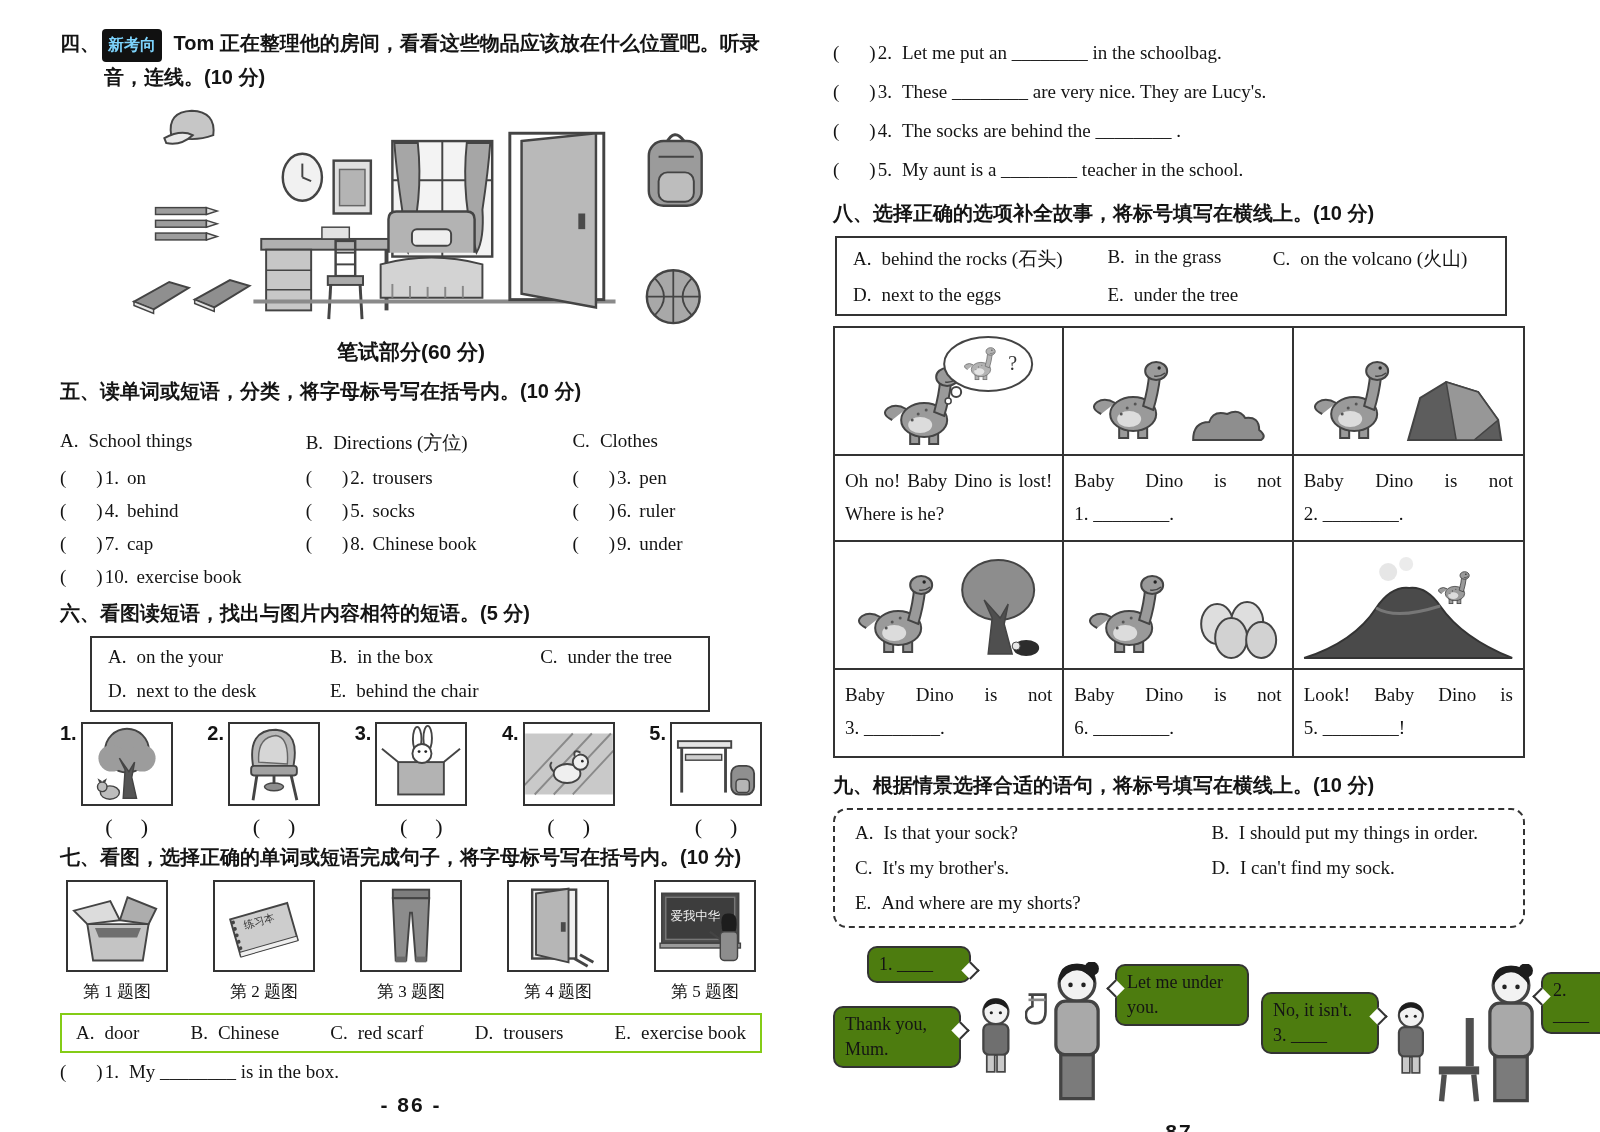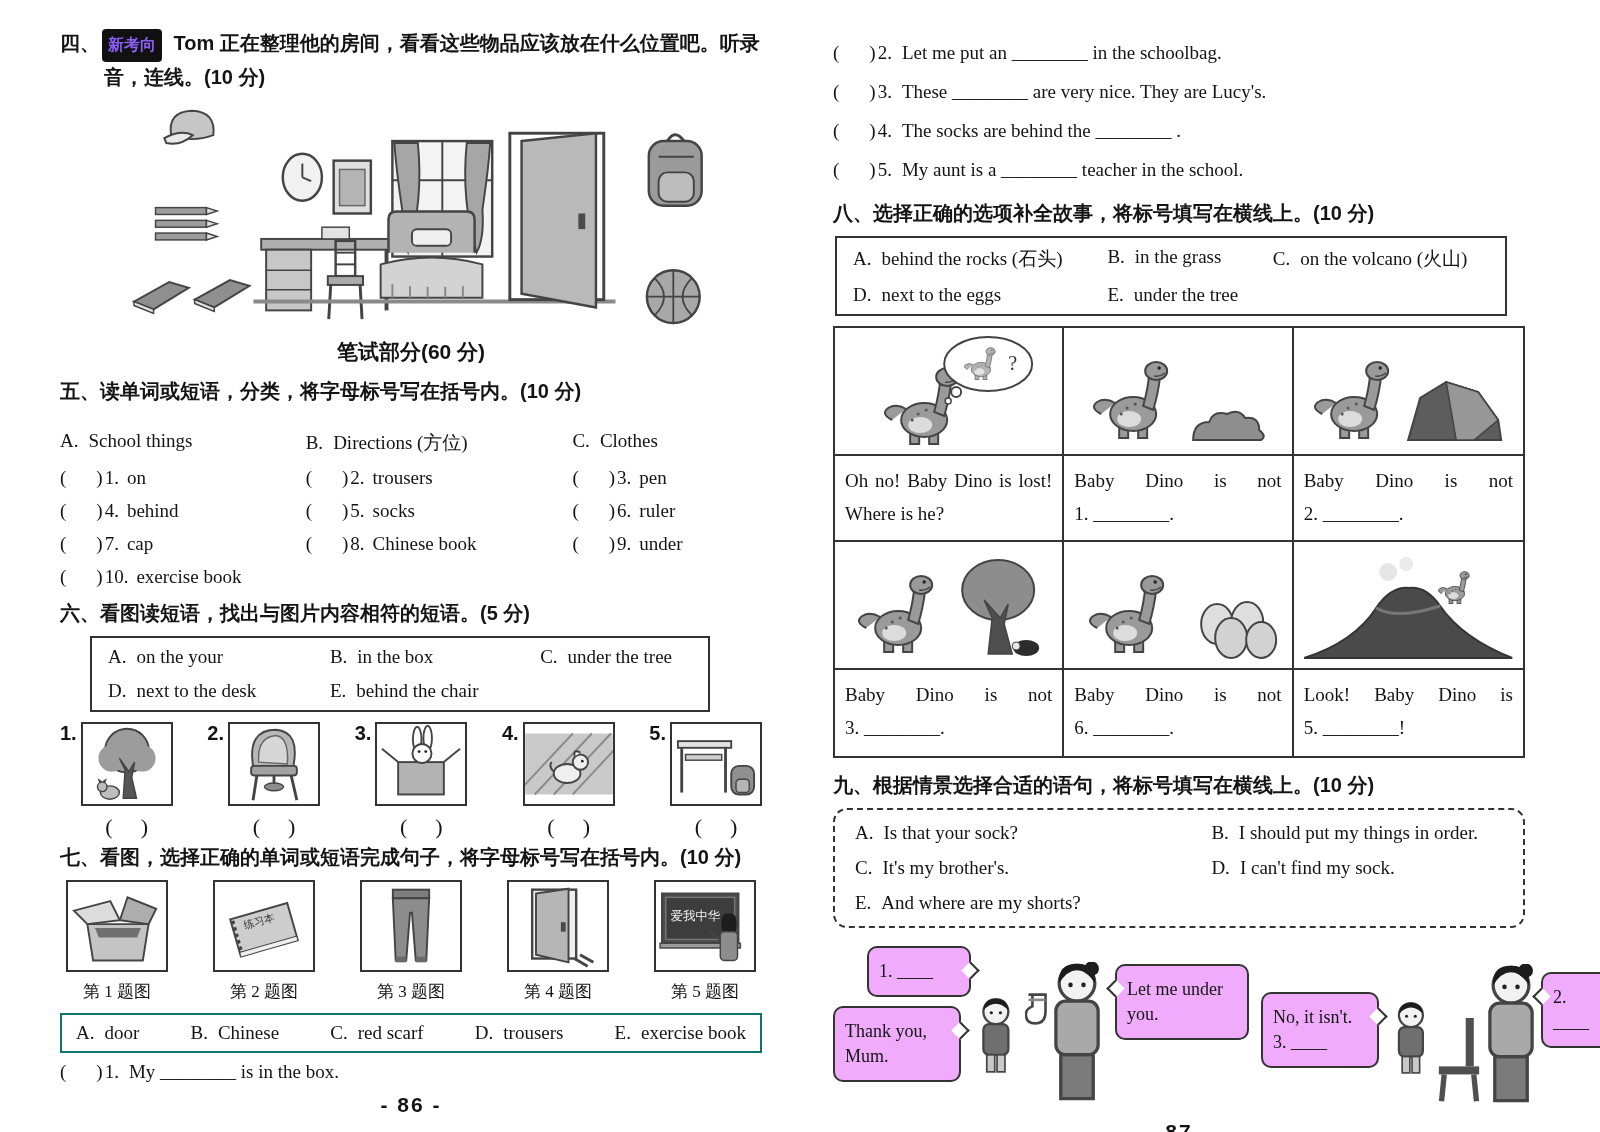--- a/index.html
+++ b/index.html
@@ -10,42 +10,42 @@
     font-family:"Liberation Serif", serif;
   }
   .page-left  { position:absolute; left:60px;  top:28px; width:702px; }
   .page-right { position:absolute; left:833px; top:28px; width:692px; }
 
   .heading {
     font-family:"Liberation Sans", sans-serif; font-weight:bold;
     font-size:20px; line-height:30px; padding-left:44px; text-indent:-44px;
   }
   .badge {
-    display:inline-block; background:#111; color:#8b5cf6; font-size:16px;
+    display:inline-block; background:#111; color:#7dd3fc; font-size:16px;
     padding:1px 6px 2px; border-radius:4px; margin:0 6px 0 2px;
     text-indent:0; font-family:"Liberation Sans", sans-serif; font-weight:bold;
   }
   .center-bold { text-align:center; font-family:"Liberation Sans", sans-serif;
     font-weight:bold; font-size:21px; margin:6px 0 10px; }
   .opt-label { margin-right:10px; }
 
   .paren-pair { white-space:nowrap; }
   .paren-pair .gap { display:inline-block; width:30px; }
 
   
   .s5-grid { display:grid; grid-template-columns:35% 38% 27%; row-gap:11px;
     font-size:19px; margin:8px 0 10px; }
   .s5-grid .cell { white-space:nowrap; }
   .s5-num { margin:0 8px 0 2px; }
 
   
   .optbox { border:2px solid #333; padding:8px 16px; font-size:19px; margin:8px 0 10px; }
   .optbox .row { display:grid; grid-template-columns:40% 37% 23%; row-gap:12px; }
   .optbox6 .row { grid-template-columns:38% 36% 26%; }
-  .optbox-flex { border:2px solid #0f766e; padding:7px 14px; font-size:19px;
+  .optbox-flex { border:2px solid #84cc16; padding:7px 14px; font-size:19px;
     display:flex; justify-content:space-between; margin:6px 0 8px; }
 
   
   .pics6 { display:flex; justify-content:space-between; margin:10px 0 2px; }
   .pic6-unit { display:flex; }
   .pic6-num { font-size:20px; font-weight:bold; font-family:"Liberation Sans",sans-serif; margin-right:4px; }
   .pic-frame { border:2px solid #333; background:#fff; }
   .pic6-wrap { text-align:center; }
   .pic6-wrap .pp { font-size:22px; margin-top:4px; }
 
@@ -71,22 +71,22 @@
   .dcell.txt { height:86px; padding:8px 10px 6px; font-size:19px; line-height:33px; }
   .jline { text-align:justify; text-align-last:justify; }
 
   
   .dashbox { border:2px dashed #333; border-radius:14px; padding:12px 20px; margin:8px 0 12px; }
   .dashbox .grid { display:grid; grid-template-columns:55% 45%; row-gap:13px; font-size:19px; }
 
   
   .scene { position:relative; height:178px; margin-top:4px; }
   .scene svg.fig { position:absolute; }
-  .bubble { position:absolute; background:#f0abfc; border:2px solid #333; border-radius:10px;
-    padding:11px 10px; font-size:18px; line-height:25px; z-index:2; }
+  .bubble { position:absolute; background:#4d7c0f; border:2px solid #333; border-radius:10px;
+    padding:4px 10px; font-size:18px; line-height:25px; z-index:2; }
   .bubble::after { content:""; position:absolute; width:11px; height:11px; background:#fff;
     border-right:2px solid #333; border-bottom:2px solid #333; }
   .tail-right::after { right:-8px; top:16px; transform:rotate(-45deg); }
   .tail-left::after  { left:-8px;  top:16px; transform:rotate(135deg); }
 
   
   .watermark { position:absolute; left:1378px; top:1032px; display:flex; gap:10px;
     opacity:0.42; z-index:5; }
   .wm-text .wm-name { color:#d83c3c; font-size:42px; font-weight:bold;
     font-family:"Liberation Sans",sans-serif; line-height:44px; letter-spacing:4px; }

